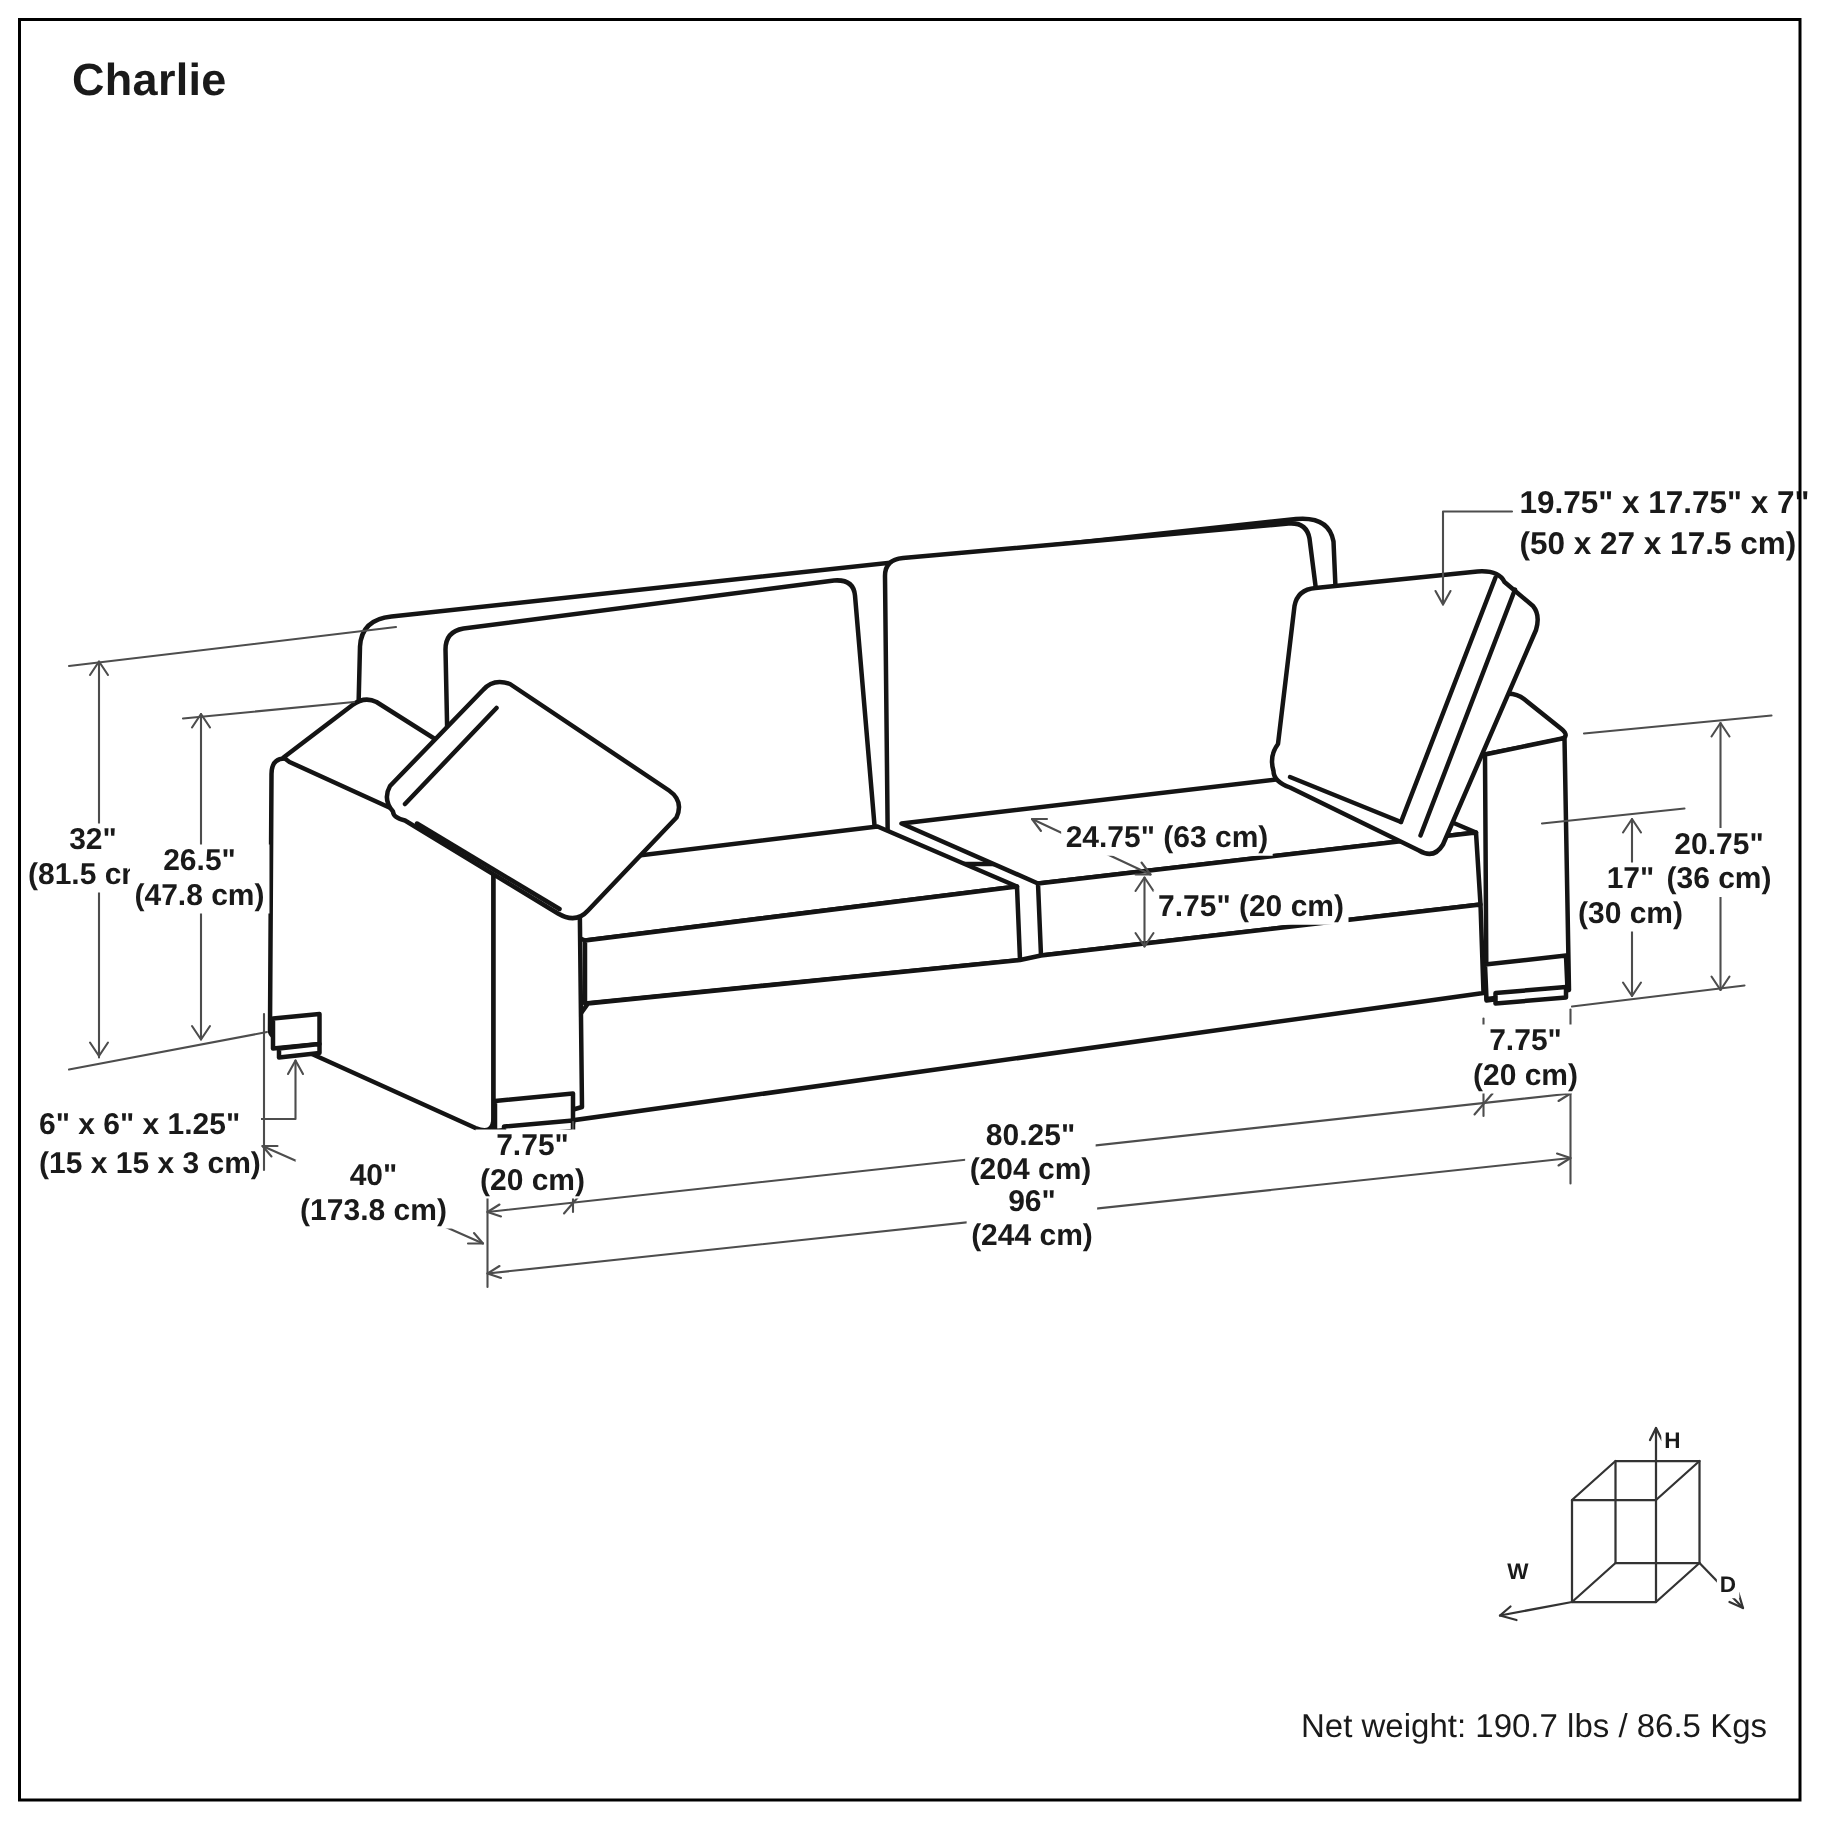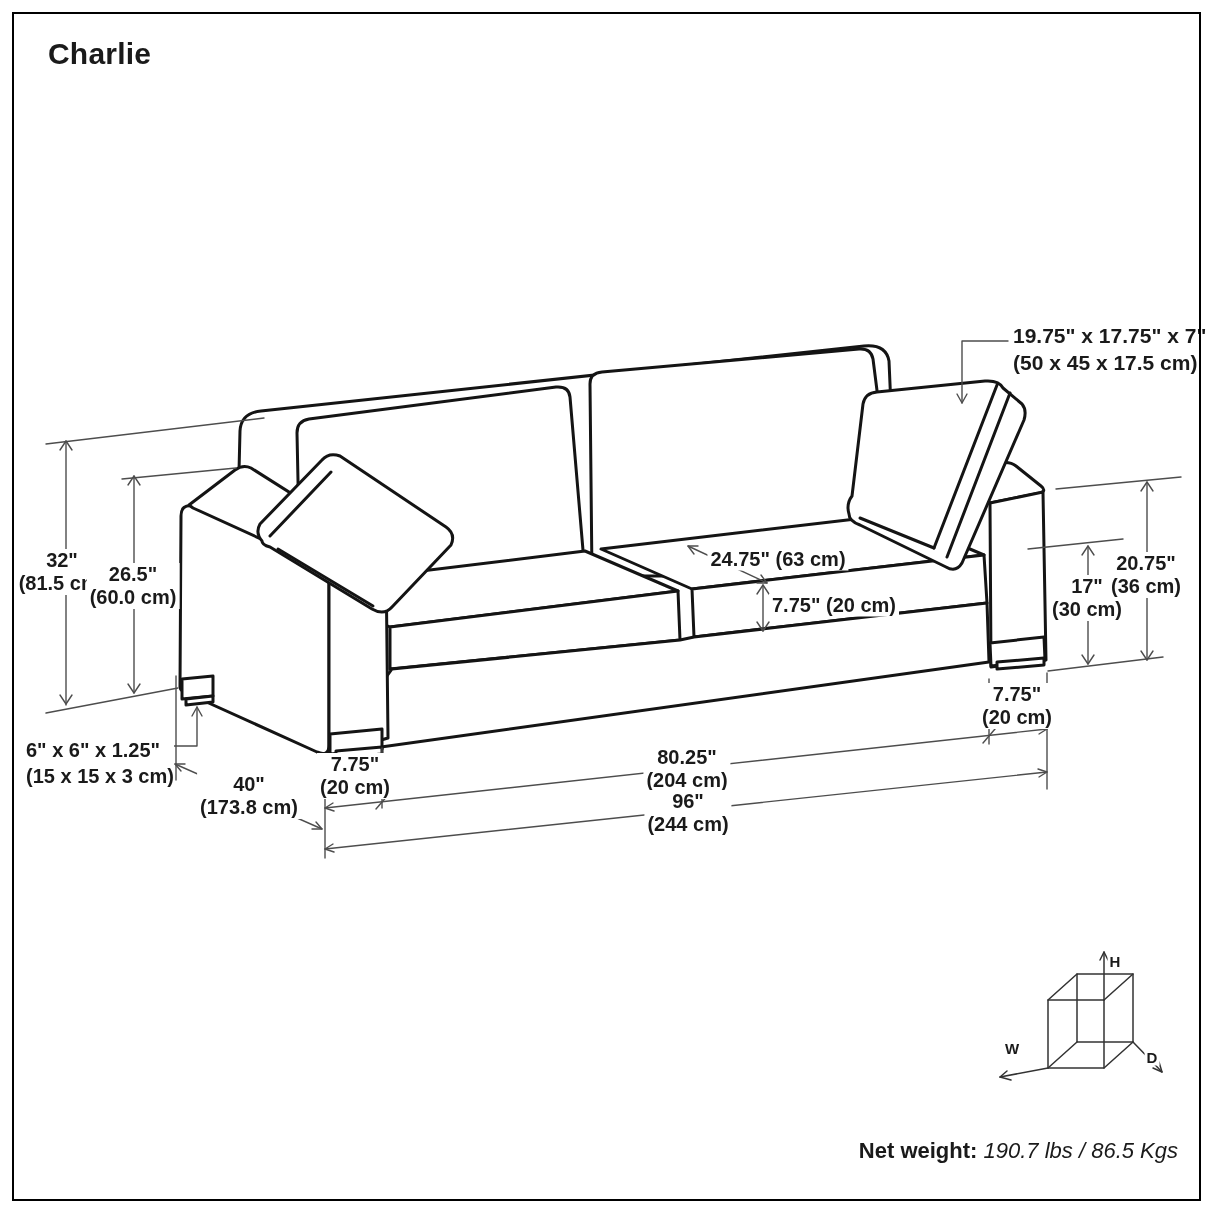--- a/index.html
+++ b/index.html
@@ -22,22 +22,22 @@
     color:#1a1a1a;background:#ffffff;padding:0 3px;white-space:nowrap;
   }
   .dim.anchor-left{transform:none;text-align:left;padding:0;line-height:27px;}
   .axis-label{
     position:absolute;transform:translate(-50%,-50%);
     font-size:15px;font-weight:700;background:#fff;padding:0 2px;
   }
   .weight{
     position:absolute;right:36px;top:1138px;font-size:22px;white-space:nowrap;
   }
-  .weight .lbl{font-weight:700;}
-  .weight .val{font-weight:400;font-style:italic;}
+  .weight .lbl{font-weight:400;}
+  .weight .val{font-weight:400;}
 </style>
 </head>
 <body>
 
 <div id="page">
 
   <svg id="drawing" width="1214" height="1214" viewBox="0 0 1214 1214">
 
     <g fill="#ffffff" stroke-width="3" stroke-linejoin="round" stroke-linecap="round" stroke="#141414">
 
@@ -146,31 +146,31 @@
       <polyline points="1153,1068 1162,1072 1159,1062"></polyline>
     </g>
   </svg>
 
   <div class="title">
     <div>Charlie</div>
   </div>
 
   <div class="dim anchor-left" style="left:1013px;top:322px;font-size:21px;">
     <div>19.75" x 17.75" x 7"</div>
-    <div>(50 x 45 x 17.5 cm)</div>
+    <div>(50 x 27 x 17.5 cm)</div>
   </div>
 
   <div class="dim" style="left:62px;top:572px;">
     <div>32"</div>
     <div>(81.5 cm)</div>
   </div>
 
   <div class="dim" style="left:133px;top:586px;">
     <div>26.5"</div>
-    <div>(60.0 cm)</div>
+    <div>(47.8 cm)</div>
   </div>
 
   <div class="dim" style="left:778px;top:559px;">24.75" (63 cm)</div>
 
   <div class="dim" style="left:834px;top:605px;">7.75" (20 cm)</div>
 
   <div class="dim" style="left:1087px;top:598px;">
     <div>17"</div>
     <div>(30 cm)</div>
   </div>

